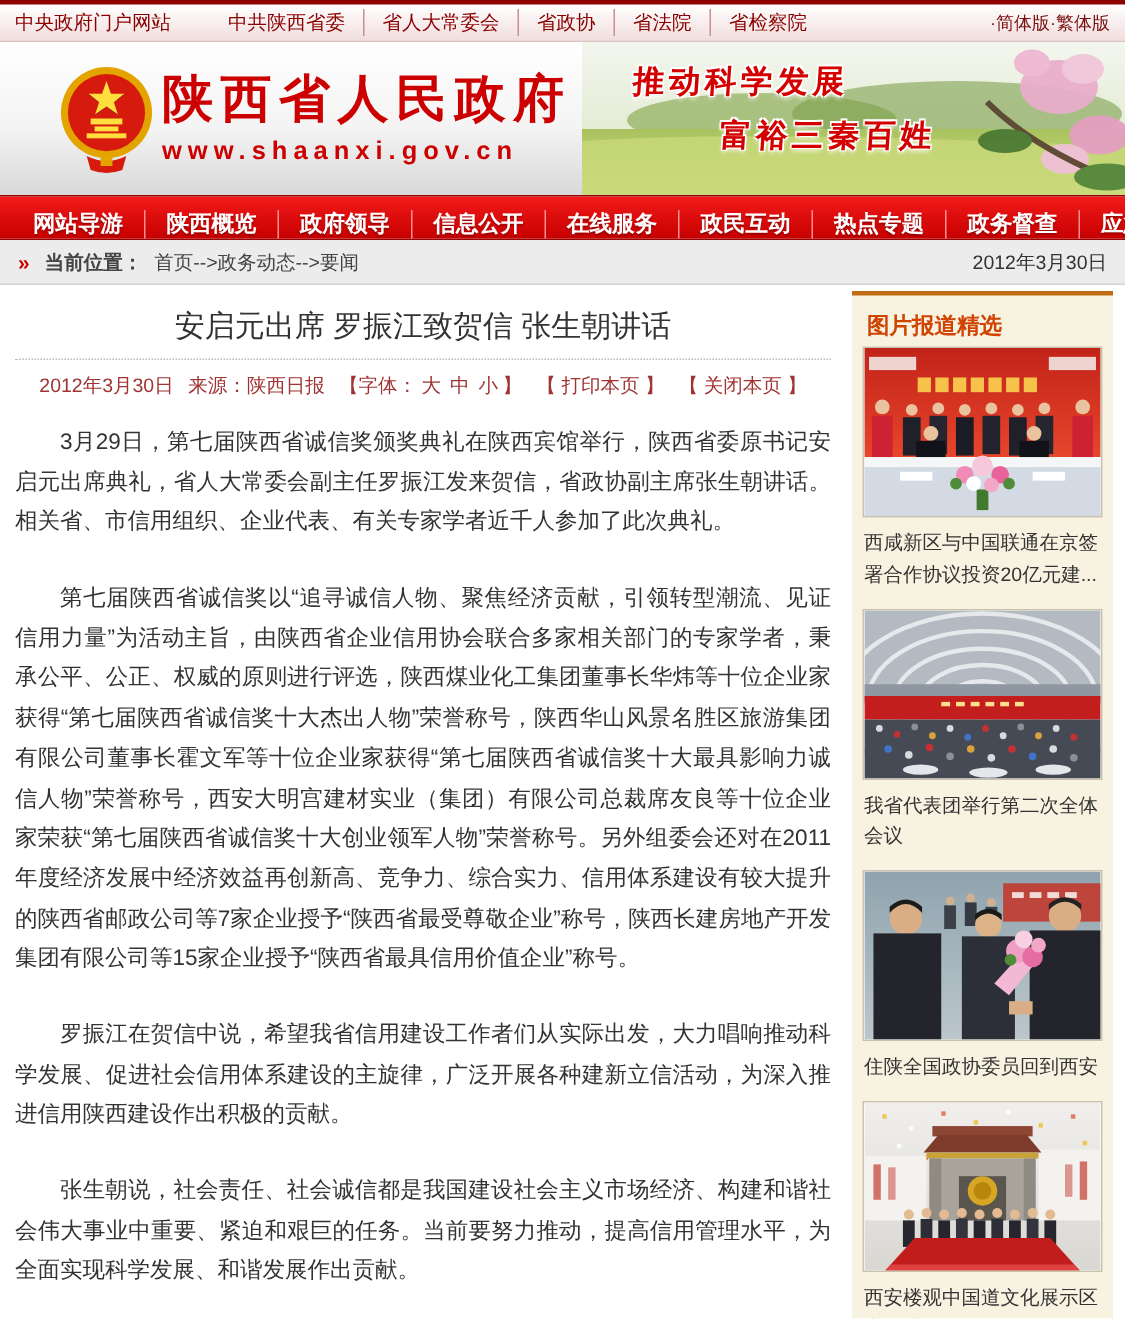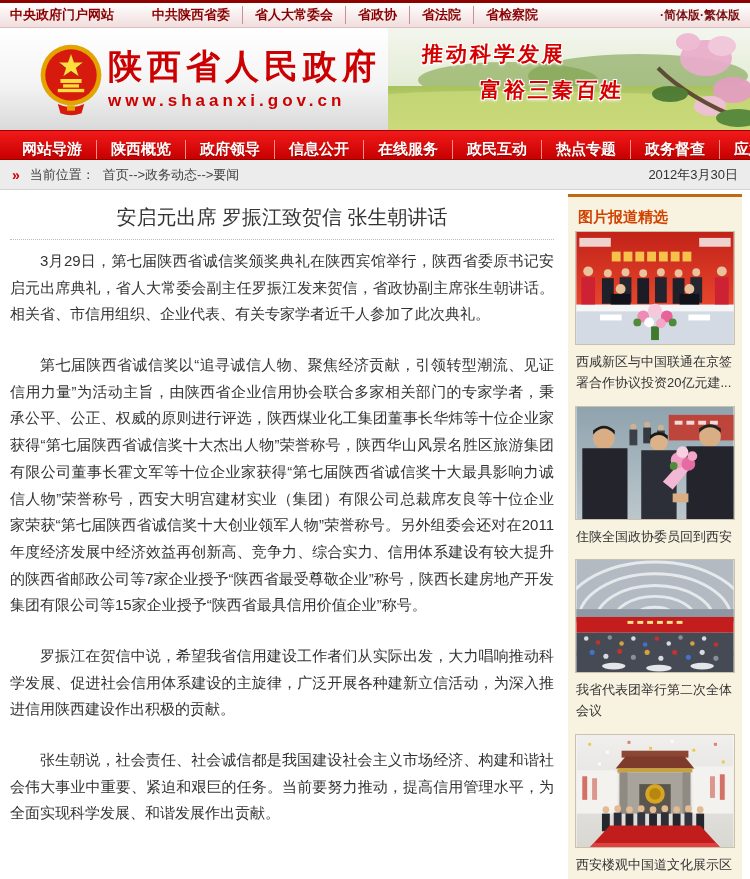--- a/index.html
+++ b/index.html
@@ -7,21 +7,21 @@
   body {
     width:750px; height:879px; overflow:hidden; background:#fff;
     font-family:"Liberation Sans", sans-serif; color:#333;
   }
   
   .topbar {
     height:24px; border-top:3px solid #8f0000;
     background:linear-gradient(#ffffff,#f1dddd);
     border-bottom:1px solid #dcc0c0;
     display:flex; align-items:center; padding:12px 10px;
-    font-size:13px; font-weight:bold; color:#8a0000;
+    font-size:13px; font-weight:normal; color:#8a0000;
   }
   .topbar .portal { margin-right:26px; }
   .topbar .gov-links { display:flex; align-items:center; }
   .topbar .gov-links a { color:#8a0000; text-decoration:none; padding:0 12px; border-right:1px solid #c98f8f; cursor:pointer; }
   .topbar .gov-links a:last-child { border-right:none; }
   .topbar .versions { margin-left:auto; font-size:12px; display:flex; gap:0; }
   .topbar .versions a { color:#7a1010; text-decoration:none; cursor:pointer; }
   
   .masthead { position:relative; height:102px; background:linear-gradient(#ffffff 0%,#f4f4f4 55%,#d9d9d9 100%); overflow:hidden; }
   .brand { position:absolute; left:38px; top:14px; display:flex; align-items:center; }
@@ -48,21 +48,21 @@
     color:#ffffff; font-size:15px; font-weight:bold; text-decoration:none;
     padding:0 14px; border-right:1px solid #ff8d8d; cursor:pointer; white-space:nowrap;
     text-shadow:0 1px 1px rgba(120,0,0,.6);
   }
   
   .breadcrumb {
     height:30px; background:#ececec; border-bottom:1px solid #d4d4d4;
     display:flex; align-items:center; padding:0 12px; font-size:13px; color:#444;
   }
   .crumb-icon { color:#cc0000; font-weight:bold; font-size:14px; margin-right:10px; }
-  .crumb-label { margin-right:8px; }
+  .crumb-label { margin-right:8px;font-weight:bold; }
   .crumb-path { color:#444; text-decoration:none; cursor:pointer; }
   .crumb-date { margin-left:auto; color:#333; }
   
   .main { display:flex; padding:4px 8px 0 8px; gap:12px; align-items:flex-start; }
   .article { width:548px; }
   
   .art-title { text-align:center; font-size:21px; font-weight:bold; color:#000; margin:16px 0 8px; }
   .art-subtitle { text-align:center; font-size:20px; color:#333; margin:10px 0 8px; font-weight:normal; }
   .dotted { border-bottom:1px dotted #b9b9b9; margin:4px 2px 8px; }
   .meta { text-align:center; font-size:13px; color:#a03434; margin:4px 0 16px; }
@@ -169,20 +169,27 @@
   <span class="crumb-label">当前位置：</span>
   <a class="crumb-path" href="#">首页--&gt;政务动态--&gt;要闻</a>
   <span class="crumb-date">2012年3月30日</span>
 </div>
 
 <div class="main">
 
   <div class="article">
     <div class="art-subtitle">安启元出席  罗振江致贺信  张生朝讲话</div>
     <div class="dotted"></div>
+    <div class="meta">
+      <span>2012年3月30日</span>
+      <span>来源：陕西日报</span>
+      <span style="margin-right:0;">【字体：</span><span class="clickable">大</span><span class="clickable">中</span><span class="clickable">小</span><span style="margin-left:0;">】</span>
+      <span class="clickable">【 打印本页 】</span>
+      <span class="clickable">【 关闭本页 】</span>
+    </div>
     <div class="art-body">
       <p>3月29日，第七届陕西省诚信奖颁奖典礼在陕西宾馆举行，陕西省委原书记安启元出席典礼，省人大常委会副主任罗振江发来贺信，省政协副主席张生朝讲话。相关省、市信用组织、企业代表、有关专家学者近千人参加了此次典礼。</p>
       <p>第七届陕西省诚信奖以“追寻诚信人物、聚焦经济贡献，引领转型潮流、见证信用力量”为活动主旨，由陕西省企业信用协会联合多家相关部门的专家学者，秉承公平、公正、权威的原则进行评选，陕西煤业化工集团董事长华炜等十位企业家获得“第七届陕西省诚信奖十大杰出人物”荣誉称号，陕西华山风景名胜区旅游集团有限公司董事长霍文军等十位企业家获得“第七届陕西省诚信奖十大最具影响力诚信人物”荣誉称号，西安大明宫建材实业（集团）有限公司总裁席友良等十位企业家荣获“第七届陕西省诚信奖十大创业领军人物”荣誉称号。另外组委会还对在2011年度经济发展中经济效益再创新高、竞争力、综合实力、信用体系建设有较大提升的陕西省邮政公司等7家企业授予“陕西省最受尊敬企业”称号，陕西长建房地产开发集团有限公司等15家企业授予“陕西省最具信用价值企业”称号。</p>
       <p>罗振江在贺信中说，希望我省信用建设工作者们从实际出发，大力唱响推动科学发展、促进社会信用体系建设的主旋律，广泛开展各种建新立信活动，为深入推进信用陕西建设作出积极的贡献。</p>
       <p>张生朝说，社会责任、社会诚信都是我国建设社会主义市场经济、构建和谐社会伟大事业中重要、紧迫和艰巨的任务。当前要努力推动，提高信用管理水平，为全面实现科学发展、和谐发展作出贡献。</p>
     </div>
 
   </div>
 
   <div class="sidebar">
@@ -242,66 +249,20 @@
               <circle cx="80" cy="80" r="7" fill="#f7c7da"></circle>
             <circle cx="92" cy="86" r="6" fill="#e8639a"></circle>
               <circle cx="74" cy="92" r="5" fill="#ffffff"></circle>
             <circle cx="86" cy="93" r="5" fill="#f2a7c6"></circle>
               <circle cx="62" cy="92" r="4" fill="#4e8c3a"></circle>
             <circle cx="98" cy="92" r="4" fill="#4e8c3a"></circle>
           </g>
         </svg>
       </span>
       <div class="caption">西咸新区与中国联通在京签署合作协议投资20亿元建...</div>
-    </div>
-
-    <div class="photo-item">
-      <span class="photo-frame">
-        <svg viewBox="0 0 160 114">
-          <defs>
-              <linearGradient id="p2bg" x1="0" y1="0" x2="0" y2="1">
-            <stop offset="0" stop-color="#8fa3ae"></stop>
-                <stop offset="1" stop-color="#bcc7cc"></stop>
-              </linearGradient>
-            </defs>
-          <rect width="160" height="114" fill="url(#p2bg)"></rect>
-          <rect x="94" y="8" width="66" height="26" fill="#c23a2e" opacity=".9"></rect>
-          <rect x="100" y="14" width="8" height="4" fill="#fff" opacity=".8"></rect>
-            <rect x="112" y="14" width="8" height="4" fill="#fff" opacity=".8"></rect>
-          <rect x="124" y="14" width="8" height="4" fill="#fff" opacity=".8"></rect>
-            <rect x="136" y="14" width="8" height="4" fill="#fff" opacity=".8"></rect>
-          <g opacity=".85">
-            <circle cx="58" cy="20" r="3" fill="#d9b28b"></circle>
-              <rect x="54" y="23" width="8" height="16" fill="#2b2d36"></rect>
-            <circle cx="72" cy="18" r="3" fill="#d9b28b"></circle>
-              <rect x="68" y="21" width="8" height="16" fill="#23252e"></rect>
-            <circle cx="86" cy="21" r="3" fill="#d9b28b"></circle>
-              <rect x="82" y="24" width="8" height="16" fill="#2b2d36"></rect>
-          </g>
-          <circle cx="28" cy="32" r="11" fill="#d9ae85"></circle>
-            <path d="M17 28 Q28 16 39 28 L39 24 Q28 14 17 24 Z" fill="#1c1c1c"></path>
-          <rect x="6" y="42" width="46" height="72" fill="#23242c"></rect>
-          <circle cx="84" cy="36" r="9" fill="#dcb289"></circle>
-            <path d="M75 33 Q84 24 93 33 L93 29 Q84 22 75 29 Z" fill="#191919"></path>
-          <rect x="66" y="44" width="36" height="70" fill="#2c2e38"></rect>
-          <circle cx="136" cy="30" r="11" fill="#d9ae85"></circle>
-            <path d="M125 26 Q136 15 147 26 L147 22 Q136 13 125 22 Z" fill="#222"></path>
-          <rect x="112" y="40" width="48" height="74" fill="#23242c"></rect>
-          <g>
-            <path d="M88 76 L106 56 L116 62 L98 84 Z" fill="#f3b8d4"></path>
-            <circle cx="104" cy="54" r="8" fill="#ef9ec4"></circle>
-              <circle cx="114" cy="58" r="7" fill="#e56ca2"></circle>
-            <circle cx="108" cy="46" r="6" fill="#f8d0e2"></circle>
-              <circle cx="118" cy="50" r="5" fill="#f2a7c6"></circle>
-            <circle cx="99" cy="60" r="4" fill="#4e8c3a"></circle>
-          </g>
-          <rect x="98" y="88" width="16" height="9" fill="#d9ae85"></rect>
-        </svg>
-      </span>
-      <div class="caption">住陕全国政协委员回到西安</div>
     </div>
 
     <div class="photo-item">
       <span class="photo-frame">
         <svg viewBox="0 0 160 114">
           <rect width="160" height="64" fill="#b4bac2"></rect>
           <g stroke="#e6e9ec" stroke-width="3" fill="none">
             <ellipse cx="80" cy="62" rx="96" ry="60"></ellipse>
             <ellipse cx="80" cy="62" rx="78" ry="48"></ellipse>
             <ellipse cx="80" cy="62" rx="60" ry="36"></ellipse>
@@ -346,20 +307,66 @@
           </g>
         </svg>
       </span>
       <div class="caption">我省代表团举行第二次全体会议</div>
     </div>
 
     <div class="photo-item">
       <span class="photo-frame">
         <svg viewBox="0 0 160 114">
           <defs>
+              <linearGradient id="p2bg" x1="0" y1="0" x2="0" y2="1">
+            <stop offset="0" stop-color="#8fa3ae"></stop>
+                <stop offset="1" stop-color="#bcc7cc"></stop>
+              </linearGradient>
+            </defs>
+          <rect width="160" height="114" fill="url(#p2bg)"></rect>
+          <rect x="94" y="8" width="66" height="26" fill="#c23a2e" opacity=".9"></rect>
+          <rect x="100" y="14" width="8" height="4" fill="#fff" opacity=".8"></rect>
+            <rect x="112" y="14" width="8" height="4" fill="#fff" opacity=".8"></rect>
+          <rect x="124" y="14" width="8" height="4" fill="#fff" opacity=".8"></rect>
+            <rect x="136" y="14" width="8" height="4" fill="#fff" opacity=".8"></rect>
+          <g opacity=".85">
+            <circle cx="58" cy="20" r="3" fill="#d9b28b"></circle>
+              <rect x="54" y="23" width="8" height="16" fill="#2b2d36"></rect>
+            <circle cx="72" cy="18" r="3" fill="#d9b28b"></circle>
+              <rect x="68" y="21" width="8" height="16" fill="#23252e"></rect>
+            <circle cx="86" cy="21" r="3" fill="#d9b28b"></circle>
+              <rect x="82" y="24" width="8" height="16" fill="#2b2d36"></rect>
+          </g>
+          <circle cx="28" cy="32" r="11" fill="#d9ae85"></circle>
+            <path d="M17 28 Q28 16 39 28 L39 24 Q28 14 17 24 Z" fill="#1c1c1c"></path>
+          <rect x="6" y="42" width="46" height="72" fill="#23242c"></rect>
+          <circle cx="84" cy="36" r="9" fill="#dcb289"></circle>
+            <path d="M75 33 Q84 24 93 33 L93 29 Q84 22 75 29 Z" fill="#191919"></path>
+          <rect x="66" y="44" width="36" height="70" fill="#2c2e38"></rect>
+          <circle cx="136" cy="30" r="11" fill="#d9ae85"></circle>
+            <path d="M125 26 Q136 15 147 26 L147 22 Q136 13 125 22 Z" fill="#222"></path>
+          <rect x="112" y="40" width="48" height="74" fill="#23242c"></rect>
+          <g>
+            <path d="M88 76 L106 56 L116 62 L98 84 Z" fill="#f3b8d4"></path>
+            <circle cx="104" cy="54" r="8" fill="#ef9ec4"></circle>
+              <circle cx="114" cy="58" r="7" fill="#e56ca2"></circle>
+            <circle cx="108" cy="46" r="6" fill="#f8d0e2"></circle>
+              <circle cx="118" cy="50" r="5" fill="#f2a7c6"></circle>
+            <circle cx="99" cy="60" r="4" fill="#4e8c3a"></circle>
+          </g>
+          <rect x="98" y="88" width="16" height="9" fill="#d9ae85"></rect>
+        </svg>
+      </span>
+      <div class="caption">住陕全国政协委员回到西安</div>
+    </div>
+
+    <div class="photo-item">
+      <span class="photo-frame">
+        <svg viewBox="0 0 160 114">
+          <defs>
               <linearGradient id="p4bg" x1="0" y1="0" x2="0" y2="1">
             <stop offset="0" stop-color="#f0efed"></stop>
                 <stop offset="1" stop-color="#d9d7d2"></stop>
               </linearGradient>
             </defs>
           <rect width="160" height="114" fill="url(#p4bg)"></rect>
           <g opacity=".85">
             <rect x="12" y="8" width="3" height="3" fill="#e8c53a"></rect>
               <rect x="30" y="16" width="3" height="3" fill="#ffffff"></rect>
             <rect x="52" y="6" width="3" height="3" fill="#e06a4a"></rect>

